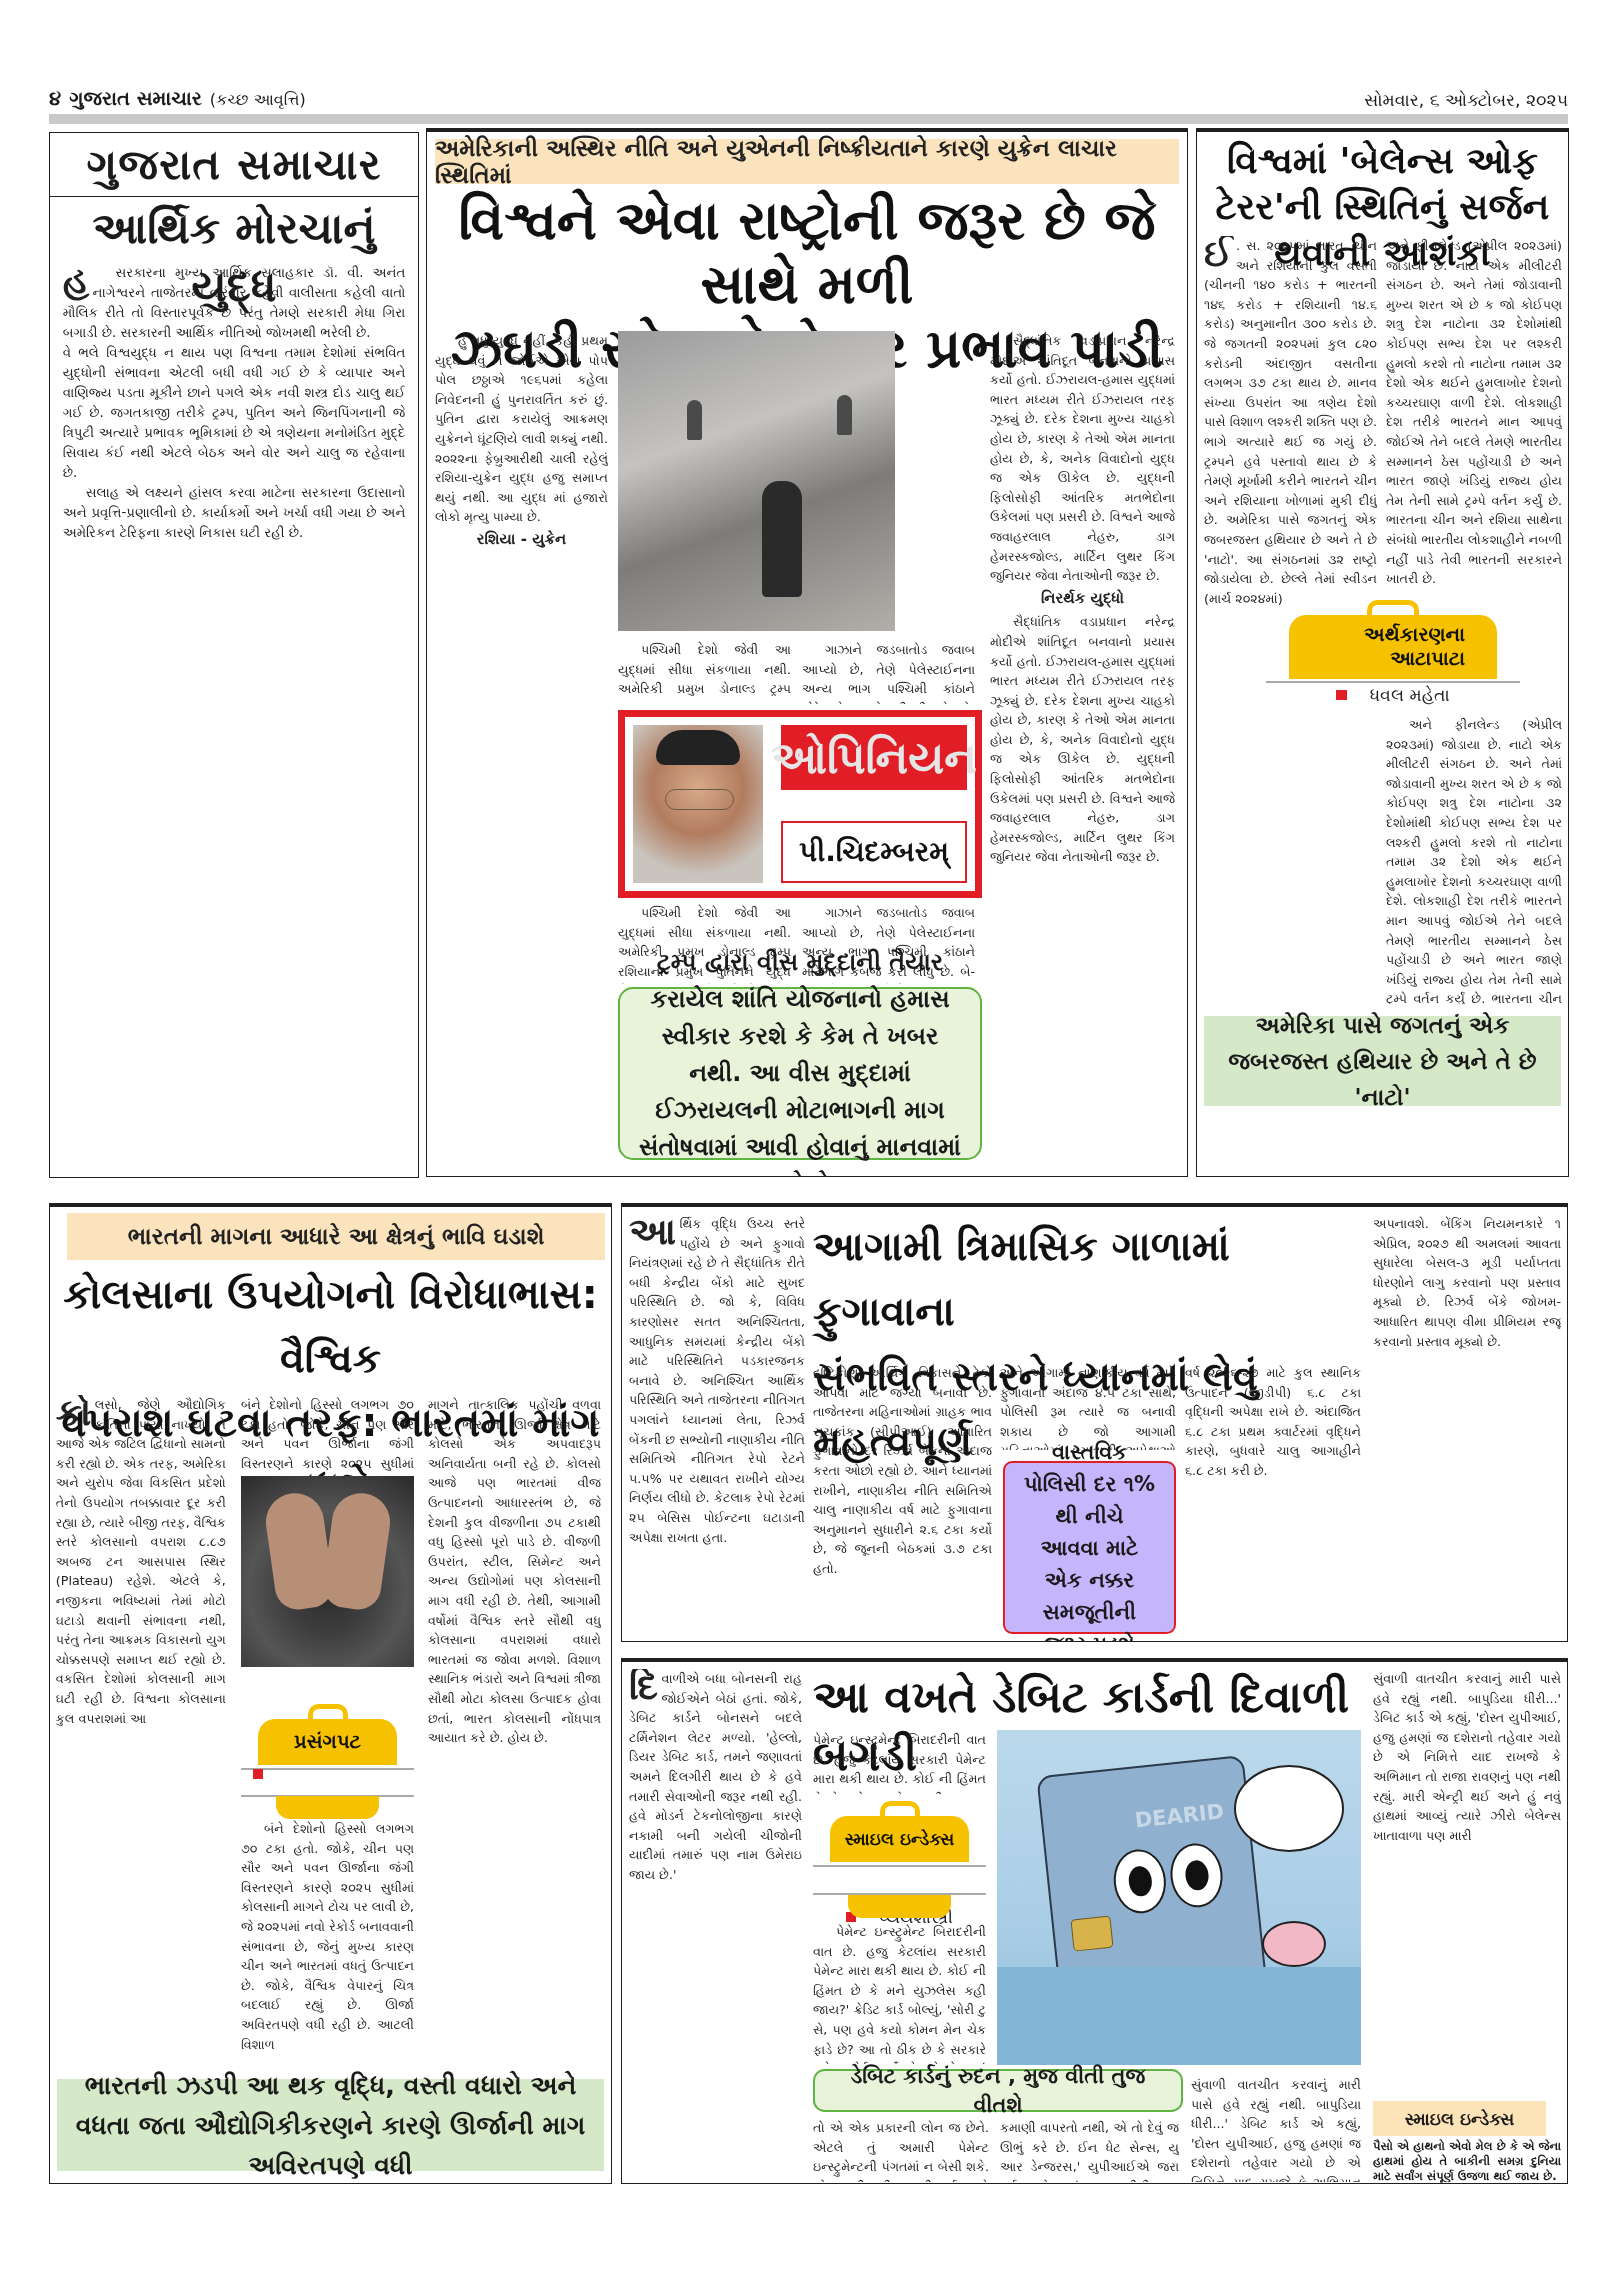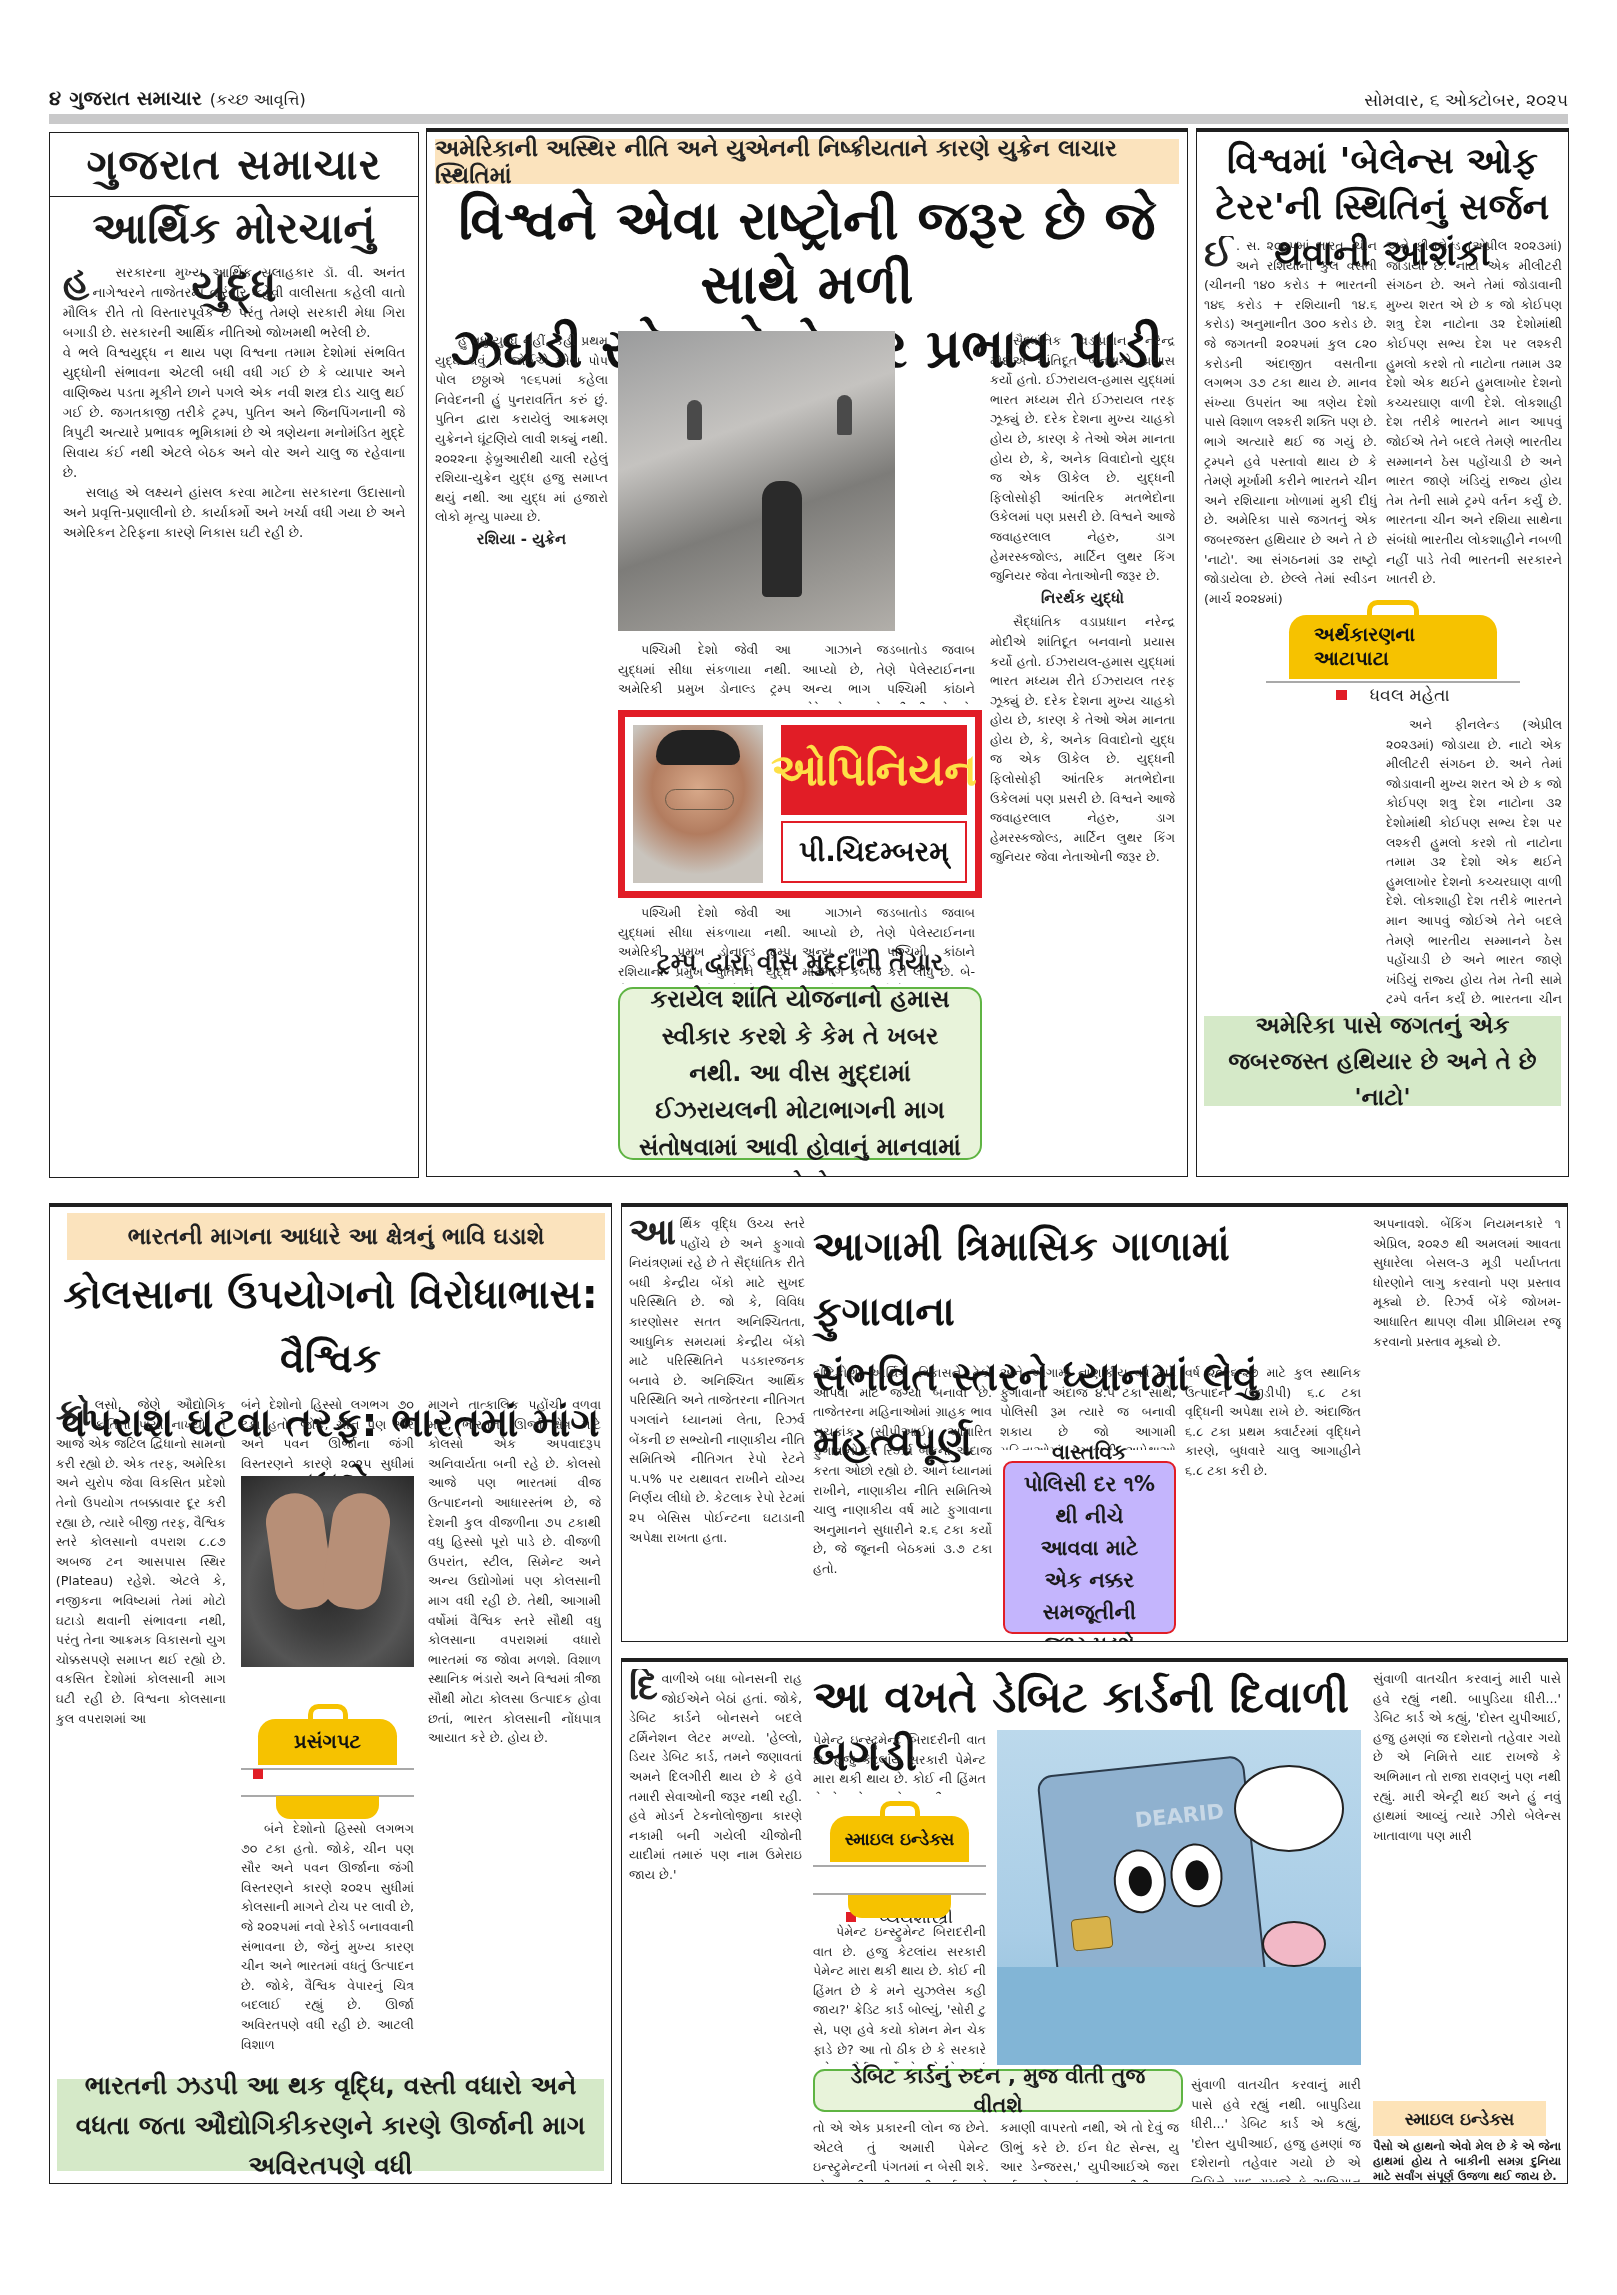--- a/index.html
+++ b/index.html
@@ -25,21 +25,21 @@
   .kicker { position: absolute; background: #fbe3bd; display: flex; align-items: center; justify-content: center; font-size: 23px; font-weight: bold; color: #222; }
   .headline { position: absolute; font-weight: bold; color: #111; text-align: center; line-height: 1.15; }
 
   .photo { position: absolute; background: linear-gradient(160deg, #9a9b9c 0%, #c5c3c0 35%, #7d7c79 60%, #b2afaa 100%); overflow: hidden; }
   .photo .figure { position: absolute; width: 35px; height: 98px; background: #3b3b3b; border-radius: 17.3px 17.3px 4.6px 4.6px; }
 
   .opinion { position: absolute; border: 7px solid #e11d26; background: #fff; }
   .opinion .portrait { position: absolute; left: 8px; top: 8px; width: 130px; bottom: 8px; background: radial-gradient(circle at 50% 40%, #d8a98a 0%, #b27c5f 40%, #c9c4bd 75%); }
   .opinion .portrait .hair { position:absolute; left: 23px; top: 4.6px; width: 84px; height: 35px; background:#222; border-radius: 35px 35px 11.6px 11.6px; }
   .opinion .portrait .glasses { position:absolute; left: 32px; top: 64px; width: 69px; height: 21px; border: 1.7px solid #6a5a48; border-radius: 10.4px; }
-  .opinion .label { position: absolute; left: 156px; right: 8px; top: 8px; height: 90px; background: #e11d26; color: #fde047; font-size: 44px; font-weight: bold; display: flex; align-items: center; justify-content: center; }
+  .opinion .label { position: absolute; left: 156px; right: 8px; top: 8px; height: 65px; background: #e11d26; color: #e5e5e5; font-size: 44px; font-weight: bold; display: flex; align-items: center; justify-content: center; }
   .opinion .author { position: absolute; left: 156px; right: 8px; top: 104px; bottom: 8px; border: 2.3px solid #e11d26; color: #111; font-size: 28px; font-weight: bold; display: flex; align-items: center; justify-content: center; }
 
   .pullquote-green { position: absolute; background: #e8f3da; border: 2.3px solid #5fb443; border-radius: 15px; display: flex; align-items: center; justify-content: center; text-align: center; font-size: 24px; font-weight: bold; line-height: 37px; color: #1a1a1a; padding: 5.8px 11.6px; }
   .pullquote-flat { position: absolute; background: #d5e9c8; display: flex; align-items: center; justify-content: center; text-align: center; font-size: 26.6px; font-weight: bold; line-height: 40px; color: #1a1a1a; }
   .pullquote-peach { position: absolute; background: #c4b5fd; border: 2.3px solid #e11d26; border-radius: 9.2px; display: flex; align-items: center; justify-content: center; text-align: center; font-size: 25.4px; font-weight: bold; line-height: 40px; color: #1a1a1a; padding: 18px; }
 
   .badge-bag { position: absolute; }
   .badge-bag .handle { position: absolute; left: 50%; transform: translateX(-50%); top: 0; width: 52px; height: 17.3px; border: 5.8px solid #f6c200; border-bottom: none; border-radius: 10.4px 10.4px 0 0; }
   .badge-bag .body { position: absolute; left: 23px; right: 23px; top: 15px; height: 64px; background: #f6c200; border-radius: 17.3px 17.3px 0 0; display: flex; flex-direction: column; align-items: center; justify-content: center; font-weight: bold; font-size: 19.6px; line-height: 24px; color: #111; }
   .badge-bag .rule { position: absolute; left: 0; right: 0; height: 1.7px; background: #a9a9a9; }
@@ -144,21 +144,21 @@
   <div class="col" style="left:7px; top:104px; width:173px; height:768px;">
     <span class="dropcap">ઈ</span>
     <p style="text-indent:0">. સ. ૨૦૨૫માં ભારત, ચીન અને રશિયાની કુલ વસતી (ચીનની ૧૪૦ કરોડ + ભારતની ૧૪૬ કરોડ + રશિયાની ૧૪.૬ કરોડ) અનુમાનીત ૩૦૦ કરોડ છે. જે જગતની ૨૦૨૫માં કુલ ૮૨૦ કરોડની અંદાજીત વસતીના લગભગ ૩૭ ટકા થાય છે. માનવ સંખ્યા ઉપરાંત આ ત્રણેય દેશો પાસે વિશાળ લશ્કરી શક્તિ પણ છે. ભાગે અત્યારે થઈ જ ગયું છે. ટ્રમ્પને હવે પસ્તાવો થાય છે કે તેમણે મૂર્ખામી કરીને ભારતને ચીન અને રશિયાના ખોળામાં મુકી દીધું છે. અમેરિકા પાસે જગતનું એક જબરજસ્ત હથિયાર છે અને તે છે 'નાટો'. આ સંગઠનમાં ૩૨ રાષ્ટ્રો જોડાયેલા છે. છેલ્લે તેમાં સ્વીડન (માર્ચ ૨૦૨૪માં)</p>
   </div>
   <div class="col" style="left:189px; top:104px; width:176px; height:358px;">
     <p style="text-indent:0">અને ફીનલેન્ડ (એપ્રીલ ૨૦૨૩માં) જોડાયા છે. નાટો એક મીલીટરી સંગઠન છે. અને તેમાં જોડાવાની મુખ્ય શરત એ છે ક જો કોઈપણ શત્રુ દેશ નાટોના ૩૨ દેશોમાંથી કોઈપણ સભ્ય દેશ પર લશ્કરી હુમલો કરશે તો નાટોના તમામ ૩૨ દેશો એક થઈને હુમલાખોર દેશનો કચ્ચરઘાણ વાળી દેશે. લોકશાહી દેશ તરીકે ભારતને માન આપવું જોઈએ તેને બદલે તેમણે ભારતીય સમ્માનને ઠેસ પહોંચાડી છે અને ભારત જાણે ખંડિયું રાજ્ય હોય તેમ તેની સામે ટ્રમ્પે વર્તન કર્યું છે. ભારતના ચીન અને રશિયા સાથેના સંબંધો ભારતીય લોકશાહીને નબળી નહીં પાડે તેવી ભારતની સરકારને ખાતરી છે.</p>
   </div>
 
   <div class="badge-bag" style="left:69px; top:468px; width:254px; height:110px;">
     <div class="handle"></div>
-    <div class="body" style="padding:0 25px; text-align:left;">અર્થકારણના આટાપાટા</div>
+    <div class="body" style="padding:0 32px; text-align:right;">અર્થકારણના આટાપાટા</div>
     <div class="rule" style="top:81px;"></div>
     <div class="byline" style="top:85px;">
       <span class="sq"></span>
       <span>ધવલ મહેતા</span>
     </div>
   </div>
 
   <div class="col" style="left:189px; top:583px; width:176px; height:289px;">
     <p>અને ફીનલેન્ડ (એપ્રીલ ૨૦૨૩માં) જોડાયા છે. નાટો એક મીલીટરી સંગઠન છે. અને તેમાં જોડાવાની મુખ્ય શરત એ છે ક જો કોઈપણ શત્રુ દેશ નાટોના ૩૨ દેશોમાંથી કોઈપણ સભ્ય દેશ પર લશ્કરી હુમલો કરશે તો નાટોના તમામ ૩૨ દેશો એક થઈને હુમલાખોર દેશનો કચ્ચરઘાણ વાળી દેશે. લોકશાહી દેશ તરીકે ભારતને માન આપવું જોઈએ તેને બદલે તેમણે ભારતીય સમ્માનને ઠેસ પહોંચાડી છે અને ભારત જાણે ખંડિયું રાજ્ય હોય તેમ તેની સામે ટ્રમ્પે વર્તન કર્યું છે. ભારતના ચીન અને રશિયા સાથેના સંબંધો ભારતીય લોકશાહીને નબળી નહીં પાડે તેવી ભારતની સરકારને ખાતરી છે.</p>
   </div>

